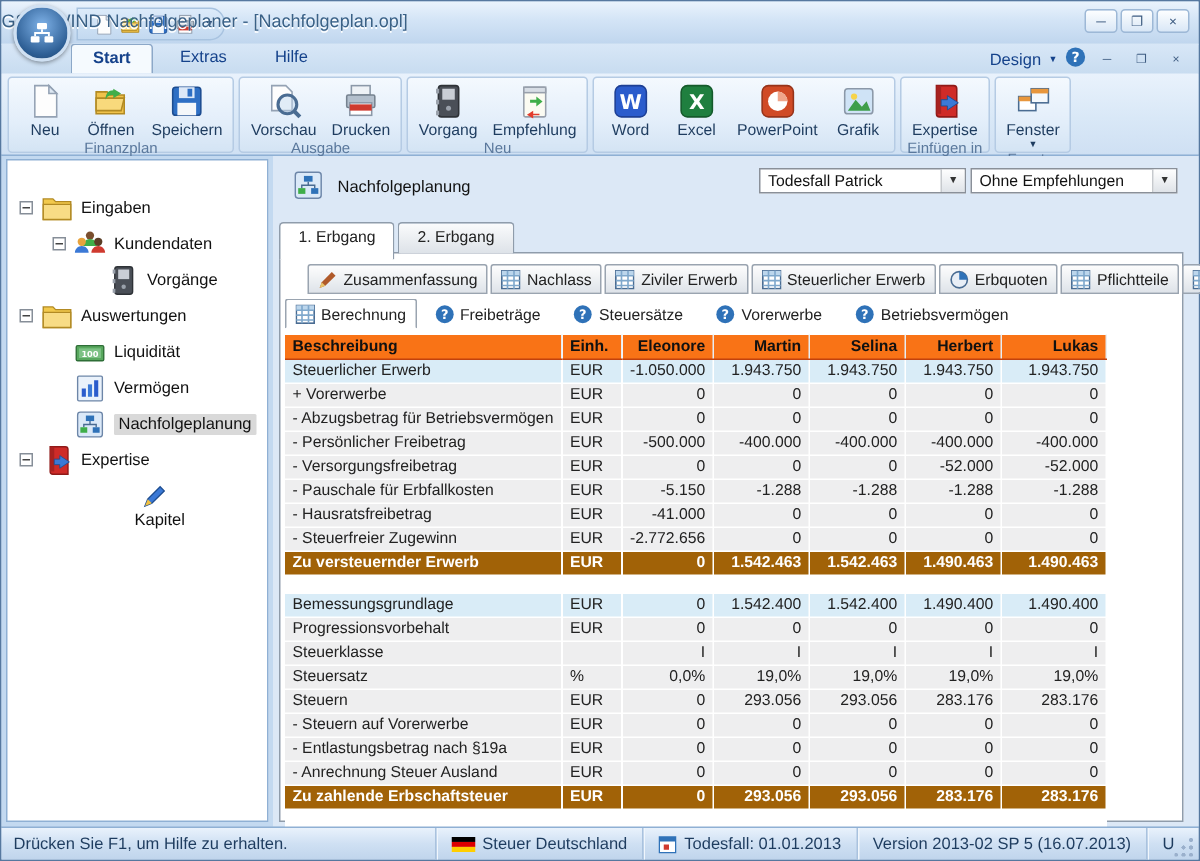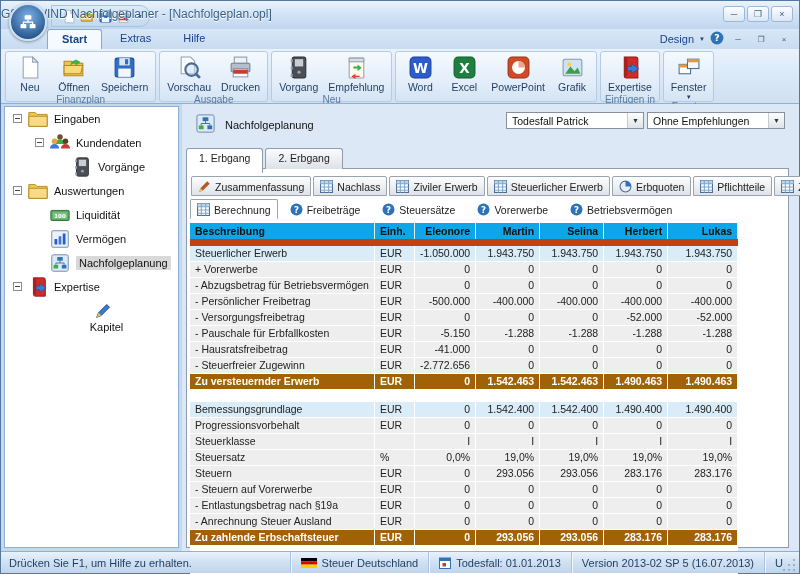--- a/index.html
+++ b/index.html
@@ -49,21 +49,21 @@
   .rbtn{display:flex;flex-direction:column;align-items:center;justify-content:flex-start;
     padding:2px 5px 0;border-radius:3px;min-width:34px;}
   .rbtn .ic{width:25px;height:25px;margin-bottom:1px;}
   .rbtn-label{font-size:10.5px;color:#1e3c5f;white-space:nowrap;}
   .rbtn-caret{font-size:6px;color:#1e3c5f;margin-top:1px;}
   .glabel{height:13px;text-align:center;font-size:10px;color:#5a789c;line-height:13px;}
 
   
   .bodyarea{position:absolute;left:0;top:103px;right:0;bottom:22px;background:#c3d9f0;}
   .tree-panel{position:absolute;left:3px;top:2px;width:175px;bottom:3px;background:#fff;
-    border:1px solid #8fb0d4;overflow:hidden;padding-top:0;box-sizing:border-box;}
+    border:1px solid #8fb0d4;overflow:hidden;padding-top:20px;box-sizing:border-box;}
   .titem{display:flex;align-items:center;height:23px;margin-bottom:1px;}
   .titem .ic{width:22px;height:22px;margin-right:5px;}
   .exp{width:9px;height:9px;border:1px solid #868e98;background:#fff;margin-right:5px;
     display:flex;align-items:center;justify-content:center;box-sizing:border-box;flex:0 0 auto;}
   .exp::before{content:"";width:5px;height:1px;background:#444;}
   .tlabel{white-space:nowrap;color:#111;}
   .titem.selected .tlabel{background:#d9d9d9;padding:1px 3px;border-radius:1px;}
 
   .main{position:absolute;left:181px;top:0;right:0;bottom:0;background:#dce8f6;}
   .main-header{position:absolute;left:12px;top:8px;display:flex;align-items:center;gap:8px;}
@@ -75,32 +75,32 @@
   .dd-arrow{width:15px;height:100%;display:flex;align-items:center;justify-content:center;
     font-size:7px;color:#333;border-left:1px solid #c6c9cd;background:linear-gradient(#fefefe,#dfe3e8);}
 
   .erbgang-tabs{position:absolute;left:4px;top:44px;display:flex;height:21px;z-index:3;}
   .etab{padding:3px 12px 0;border:1px solid #8f9cab;border-bottom:none;border-radius:3px 3px 0 0;
     background:linear-gradient(#fafbfc,#dde2e8);margin-right:2px;color:#222;font-size:10.5px;}
   .etab.active{background:#fff;height:21px;position:relative;z-index:4;}
 
   .content{position:absolute;left:4px;top:64px;right:10px;bottom:3px;background:#fff;
     border:1px solid #8f9cab;box-sizing:border-box;}
-  .section-tabs{display:flex;gap:2px;margin:7px 3px 0 4px;}
+  .section-tabs{display:flex;gap:2px;margin:7px 3px 0 18px;}
   .stab{display:flex;align-items:center;gap:4px;padding:3px 6px 2px;border:1px solid #9aa4b0;
     border-radius:2px 2px 0 0;background:linear-gradient(#fdfdfd,#dee3e9);font-size:10.5px;color:#222;white-space:nowrap;}
   .stab.active{background:#fff;border-bottom-color:#fff;position:relative;z-index:2;}
   .stab .ic{width:13px;height:13px;}
   .sub-tabs{display:flex;gap:2px;margin:3px 3px 4px 3px;text-align:center;}
   .sub-tabs .stab.flat{border:none;background:none;padding:3px 10px 2px;}
 
   
   table.data{border-collapse:collapse;margin:3px 0 0 3px;table-layout:fixed;font-size:10.5px;}
-  table.data th{font-weight:bold;color:#111;text-align:right;padding:2px 5px;background:#0ea5e9;
-    border-bottom:7px solid #c2410c;border-right:1px solid #e8edf2;white-space:nowrap;overflow:hidden;}
+  table.data th{font-weight:bold;color:#111;text-align:right;padding:2px 5px;background:#f97316;
+    border-bottom:1px solid #c2410c;border-right:1px solid #e8edf2;white-space:nowrap;overflow:hidden;}
   table.data th.l{text-align:left;}
   table.data td{padding:1px 5px;line-height:13px;border-bottom:1px solid #fff;border-right:1px solid #fff;
     white-space:nowrap;overflow:hidden;color:#222;}
   td.val{text-align:right;}
   tr.normal td{background:#eeeeef;}
   tr.highlight td{background:#d9ecf7;}
   tr.total td{background:#a16207;color:#fff;font-weight:bold;border-right:1px solid #fff;}
   tr.grand td{background:#d9ecf7;}
   tr.spacer td{background:#fff;height:11px;padding:0;}
 

